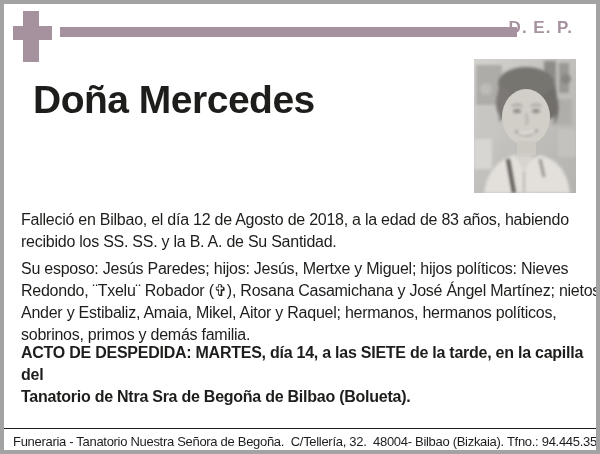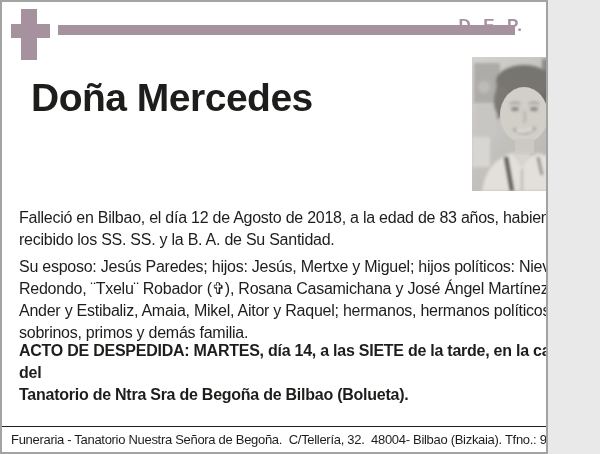--- a/index.html
+++ b/index.html
@@ -1,21 +1,21 @@
 <!DOCTYPE html>
 <html><head>
 <meta charset="utf-8">
 <style>
   html,body{margin:0;padding:0;background:#e9e9e9;font-family:"Liberation Sans",sans-serif;}
   .esquela{
     position:relative;
-    width:548px;height:454px;
+    width:600px;height:454px;
     box-sizing:border-box;
     background:#ffffff;
-    border:2px solid #a3a3a3;
+    border:4px solid #a3a3a3;
     overflow:hidden;
   }
   
   .cross-v{position:absolute;left:19px;top:7px;width:16px;height:51px;background:#a6929e;}
   .cross-h{position:absolute;left:9px;top:22px;width:39px;height:14px;background:#a6929e;}
   
   .rule{position:absolute;left:56px;top:23px;width:457px;height:10px;background:#a6929e;}
   .dep{
     position:absolute;right:23px;top:14px;
     font-size:17px;font-weight:bold;color:#a6929e;

